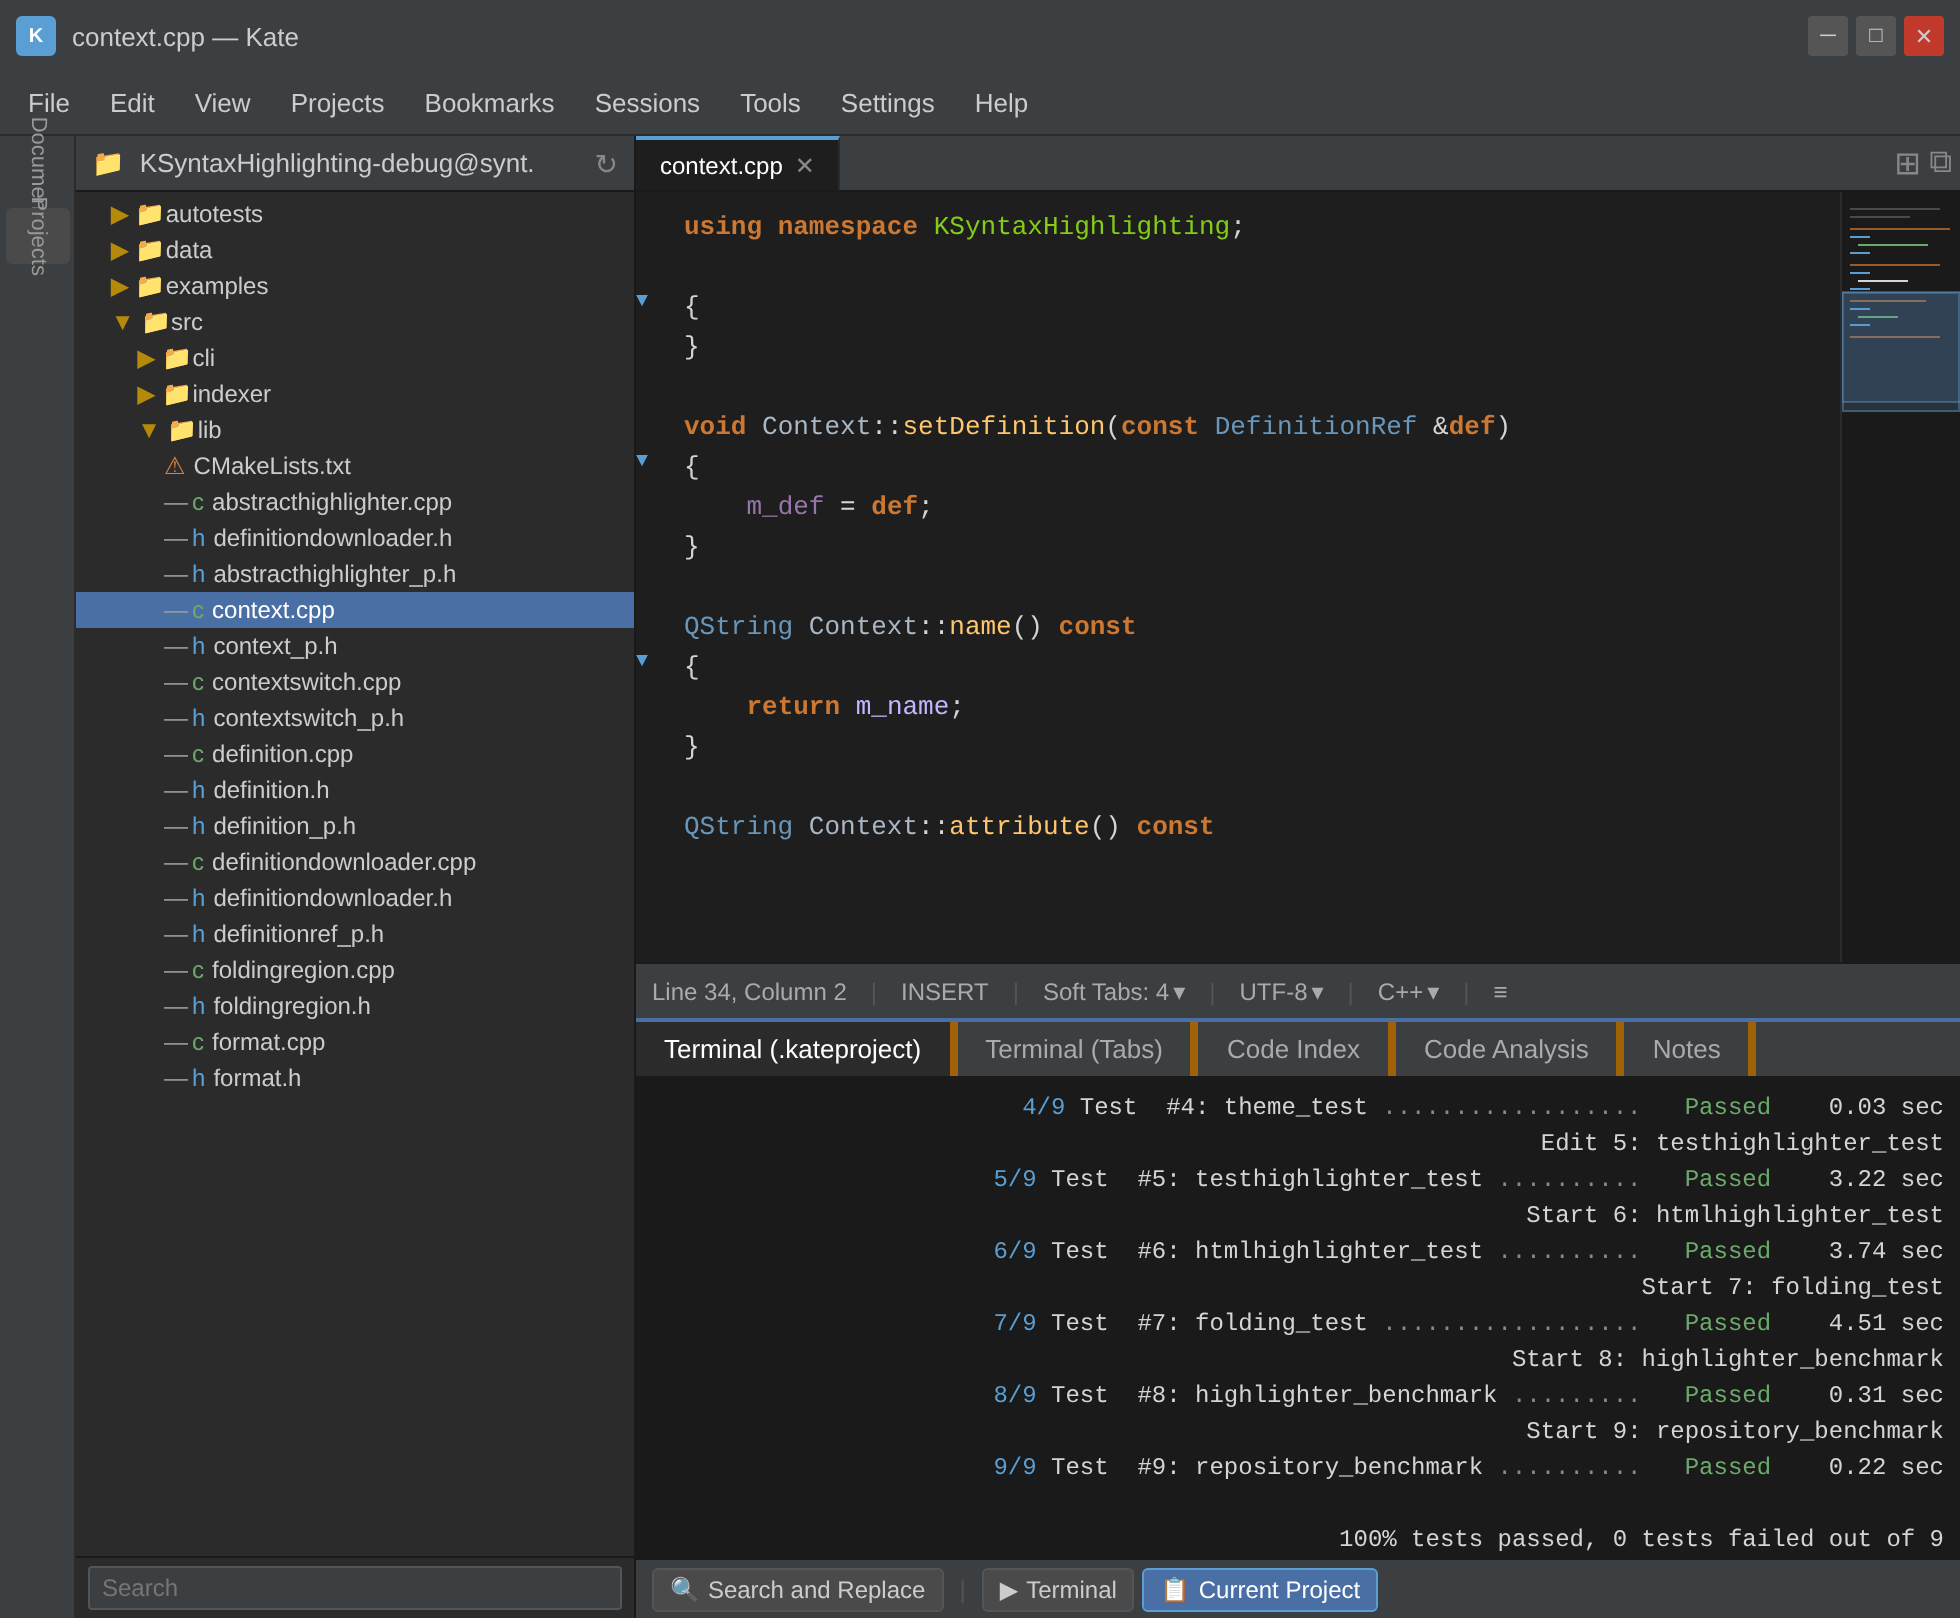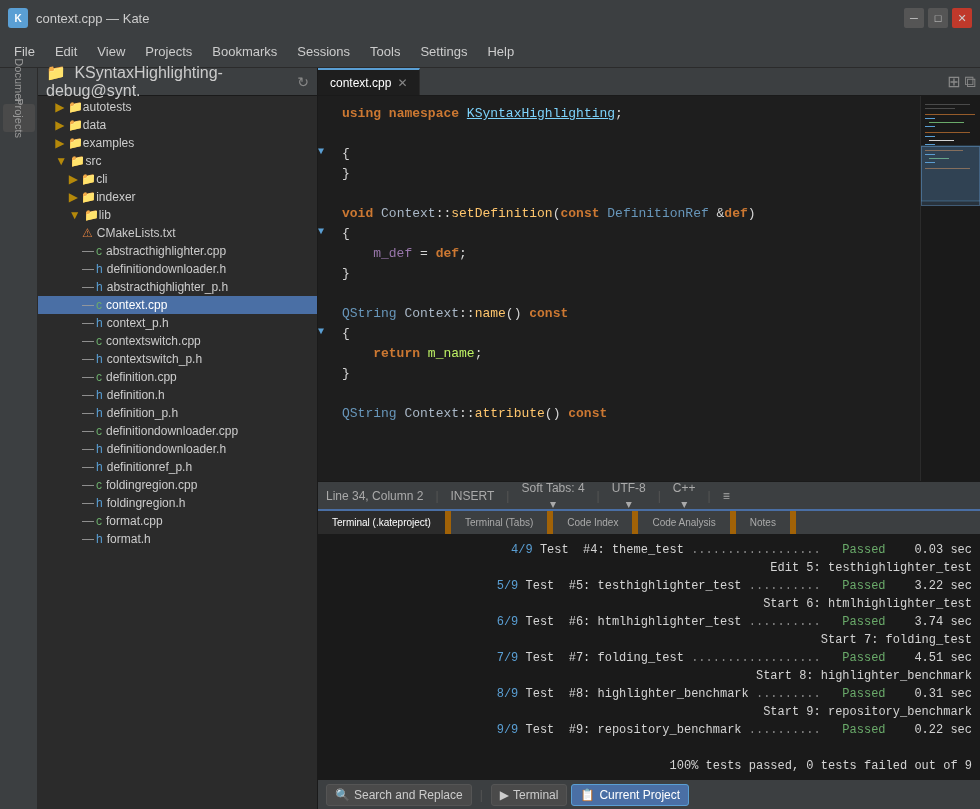--- a/index.html
+++ b/index.html
@@ -23,21 +23,21 @@
 
     
     #sidebar-icons { width: 38px; background: #3c3f41; display: flex; flex-direction: column; align-items: center; padding-top: 4px; gap: 4px; border-right: 1px solid #2b2b2b; }
     .sidebar-icon-btn { width: 32px; height: 28px; display: flex; align-items: center; justify-content: center; cursor: pointer; color: #888; font-size: 11px; border-radius: 3px; writing-mode: vertical-rl; transform: rotate(180deg); white-space: nowrap; font-size: 10px; }
     .sidebar-icon-btn.active { color: #5a9fd4; background: #4a4a4a; }
     .sidebar-icon-vertical { writing-mode: vertical-rl; transform: rotate(180deg); font-size: 11px; color: #999; padding: 8px 0; }
 
     
     #file-panel { width: 280px; background: #2b2b2b; display: flex; flex-direction: column; border-right: 1px solid #1a1a1a; }
     #file-panel-header { background: #3c3f41; padding: 4px 8px; display: flex; align-items: center; justify-content: space-between; border-bottom: 1px solid #1a1a1a; height: 28px; }
-    #file-panel-title { color: #ccc; font-size: 16px; }
+    #file-panel-title { color: #ccc; font-size: 13px; }
     #file-panel-refresh { color: #888; cursor: pointer; font-size: 14px; }
     #file-tree { flex: 1; overflow-y: auto; padding: 2px 0; }
     .tree-item { display: flex; align-items: center; padding: 2px 4px; cursor: pointer; color: #ccc; font-size: 12px; white-space: nowrap; }
     .tree-item.selected { background: #4a6fa5; color: white; }
     .folder-icon { color: #b5890a; }
 
     #search-bar { padding: 4px 6px; border-top: 1px solid #1a1a1a; }
     #search-bar input { width: 100%; background: #3c3f41; border: 1px solid #555; color: #ccc; padding: 3px 6px; font-size: 12px; border-radius: 2px; }
 
     
@@ -54,36 +54,36 @@
     #code-content { flex: 1; overflow: auto; padding: 8px 0; font-family: 'Courier New', monospace; font-size: 13px; line-height: 1.5; color: #d4d4d4; background: #1e1e1e; }
     .code-line { display: flex; align-items: flex-start; padding: 0 8px 0 0; min-height: 20px; }
     .code-text { flex: 1; white-space: pre; padding-left: 8px; }
     .fold-arrow { width: 16px; color: #5a9fd4; font-size: 10px; cursor: pointer; user-select: none; }
 
     
     .kw { color: #cc7832; font-weight: bold; }
     .type { color: #6897bb; }
     .type2 { color: #a9b7c6; }
     .func { color: #ffc66d; }
-    .ns { color: #7dd3fc; text-decoration: underline; }
+    .ns { color: #84cc16; }
 
     
     #minimap { width: 60px; background: #1a1a1a; overflow: hidden; border-left: 1px solid #2b2b2b; position: relative; }
     #minimap-highlight { position: absolute; top: 50px; left: 0; right: 0; height: 60px; background: rgba(100,150,200,0.2); border: 1px solid rgba(100,150,200,0.4); }
 
     
     #status-bar { background: #3c3f41; display: flex; align-items: center; padding: 0 8px; height: 28px; border-top: 1px solid #1a1a1a; gap: 12px; font-size: 12px; color: #aaa; }
     #status-bar .status-item { display: flex; align-items: center; gap: 4px; }
-    #status-bar .status-dropdown { display: flex; align-items: center; gap: 2px; cursor: pointer; flex-direction: column; }
+    #status-bar .status-dropdown { display: flex; align-items: center; gap: 2px; cursor: pointer; }
     .status-sep { color: #555; }
 
     
     #bottom-panel { height: 300px; display: flex; flex-direction: column; border-top: 2px solid #4a6fa5; }
     #bottom-tabs { background: #3c3f41; display: flex; align-items: stretch; border-bottom: 1px solid #1a1a1a; }
-    .bottom-tab { padding: 6px 14px; cursor: pointer; font-size: 10px; color: #aaa; border-right: 6px solid #a16207; }
+    .bottom-tab { padding: 6px 14px; cursor: pointer; font-size: 13px; color: #aaa; border-right: 4px solid #a16207; }
     .bottom-tab.active { background: #2b2b2b; color: white; }
     #terminal-content { flex: 1; background: #1a1a1a; color: #d4d4d4; font-family: 'Courier New', monospace; font-size: 12px; padding: 6px 8px; overflow-y: auto; }
     .term-line { line-height: 1.5; white-space: pre; text-align: right; }
     .term-passed { color: #6aaa6a; }
     .term-num { color: #5a9fd4; }
     .term-dots { color: #888; }
 
     
     #bottom-status { background: #3c3f41; display: flex; align-items: center; padding: 0 8px; height: 30px; border-top: 1px solid #1a1a1a; gap: 4px; font-size: 12px; }
     .bottom-status-btn { display: flex; align-items: center; gap: 4px; padding: 3px 8px; background: #4a4a4a; border: 1px solid #555; border-radius: 3px; cursor: pointer; color: #ccc; font-size: 12px; }
@@ -282,20 +282,23 @@
           <span style="color:#6aaa6a;margin-right:4px;">c</span>
           <span>format.cpp</span>
         </div>
         <div class="tree-item">
           <span>&nbsp;&nbsp;&nbsp;&nbsp;&nbsp;&nbsp;&nbsp;&nbsp;&nbsp;&nbsp;&nbsp;&nbsp;</span>
           <span style="color:#9b9b9b;margin-right:2px;">—</span>
           <span style="color:#5a9fd4;margin-right:4px;">h</span>
           <span>format.h</span>
         </div>
       </div>
+    <div id="search-bar">
+      <input type="text" placeholder="Search" style="">
+    </div>
   </div>
 
   <div id="editor-area">
     <div id="editor-main">
 
       <div id="tab-bar">
         <div id="tab-bar-left">
           <div class="editor-tab active">
             <span>context.cpp</span>
             <button class="tab-close">✕</button>
@@ -353,21 +356,21 @@
             <div class="code-line">
               <span class="fold-arrow">&nbsp;</span>
               <span class="code-text"><span class="type">QString</span> <span class="type2">Context</span>::<span class="func">name</span>() <span class="kw">const</span></span>
             </div>
             <div class="code-line">
               <span class="fold-arrow">▼</span>
               <span class="code-text">{</span>
             </div>
             <div class="code-line">
               <span class="fold-arrow">&nbsp;</span>
-              <span class="code-text">    <span class="kw">return</span> <span style="color:#bef264">m_name</span>;</span>
+              <span class="code-text">    <span class="kw">return</span> <span style="color:#c4b5fd">m_name</span>;</span>
             </div>
             <div class="code-line">
               <span class="fold-arrow">&nbsp;</span>
               <span class="code-text">}</span>
             </div>
             <div class="code-line">
               <span class="fold-arrow">&nbsp;</span>
               <span class="code-text">&nbsp;</span>
             </div>
             <div class="code-line">

